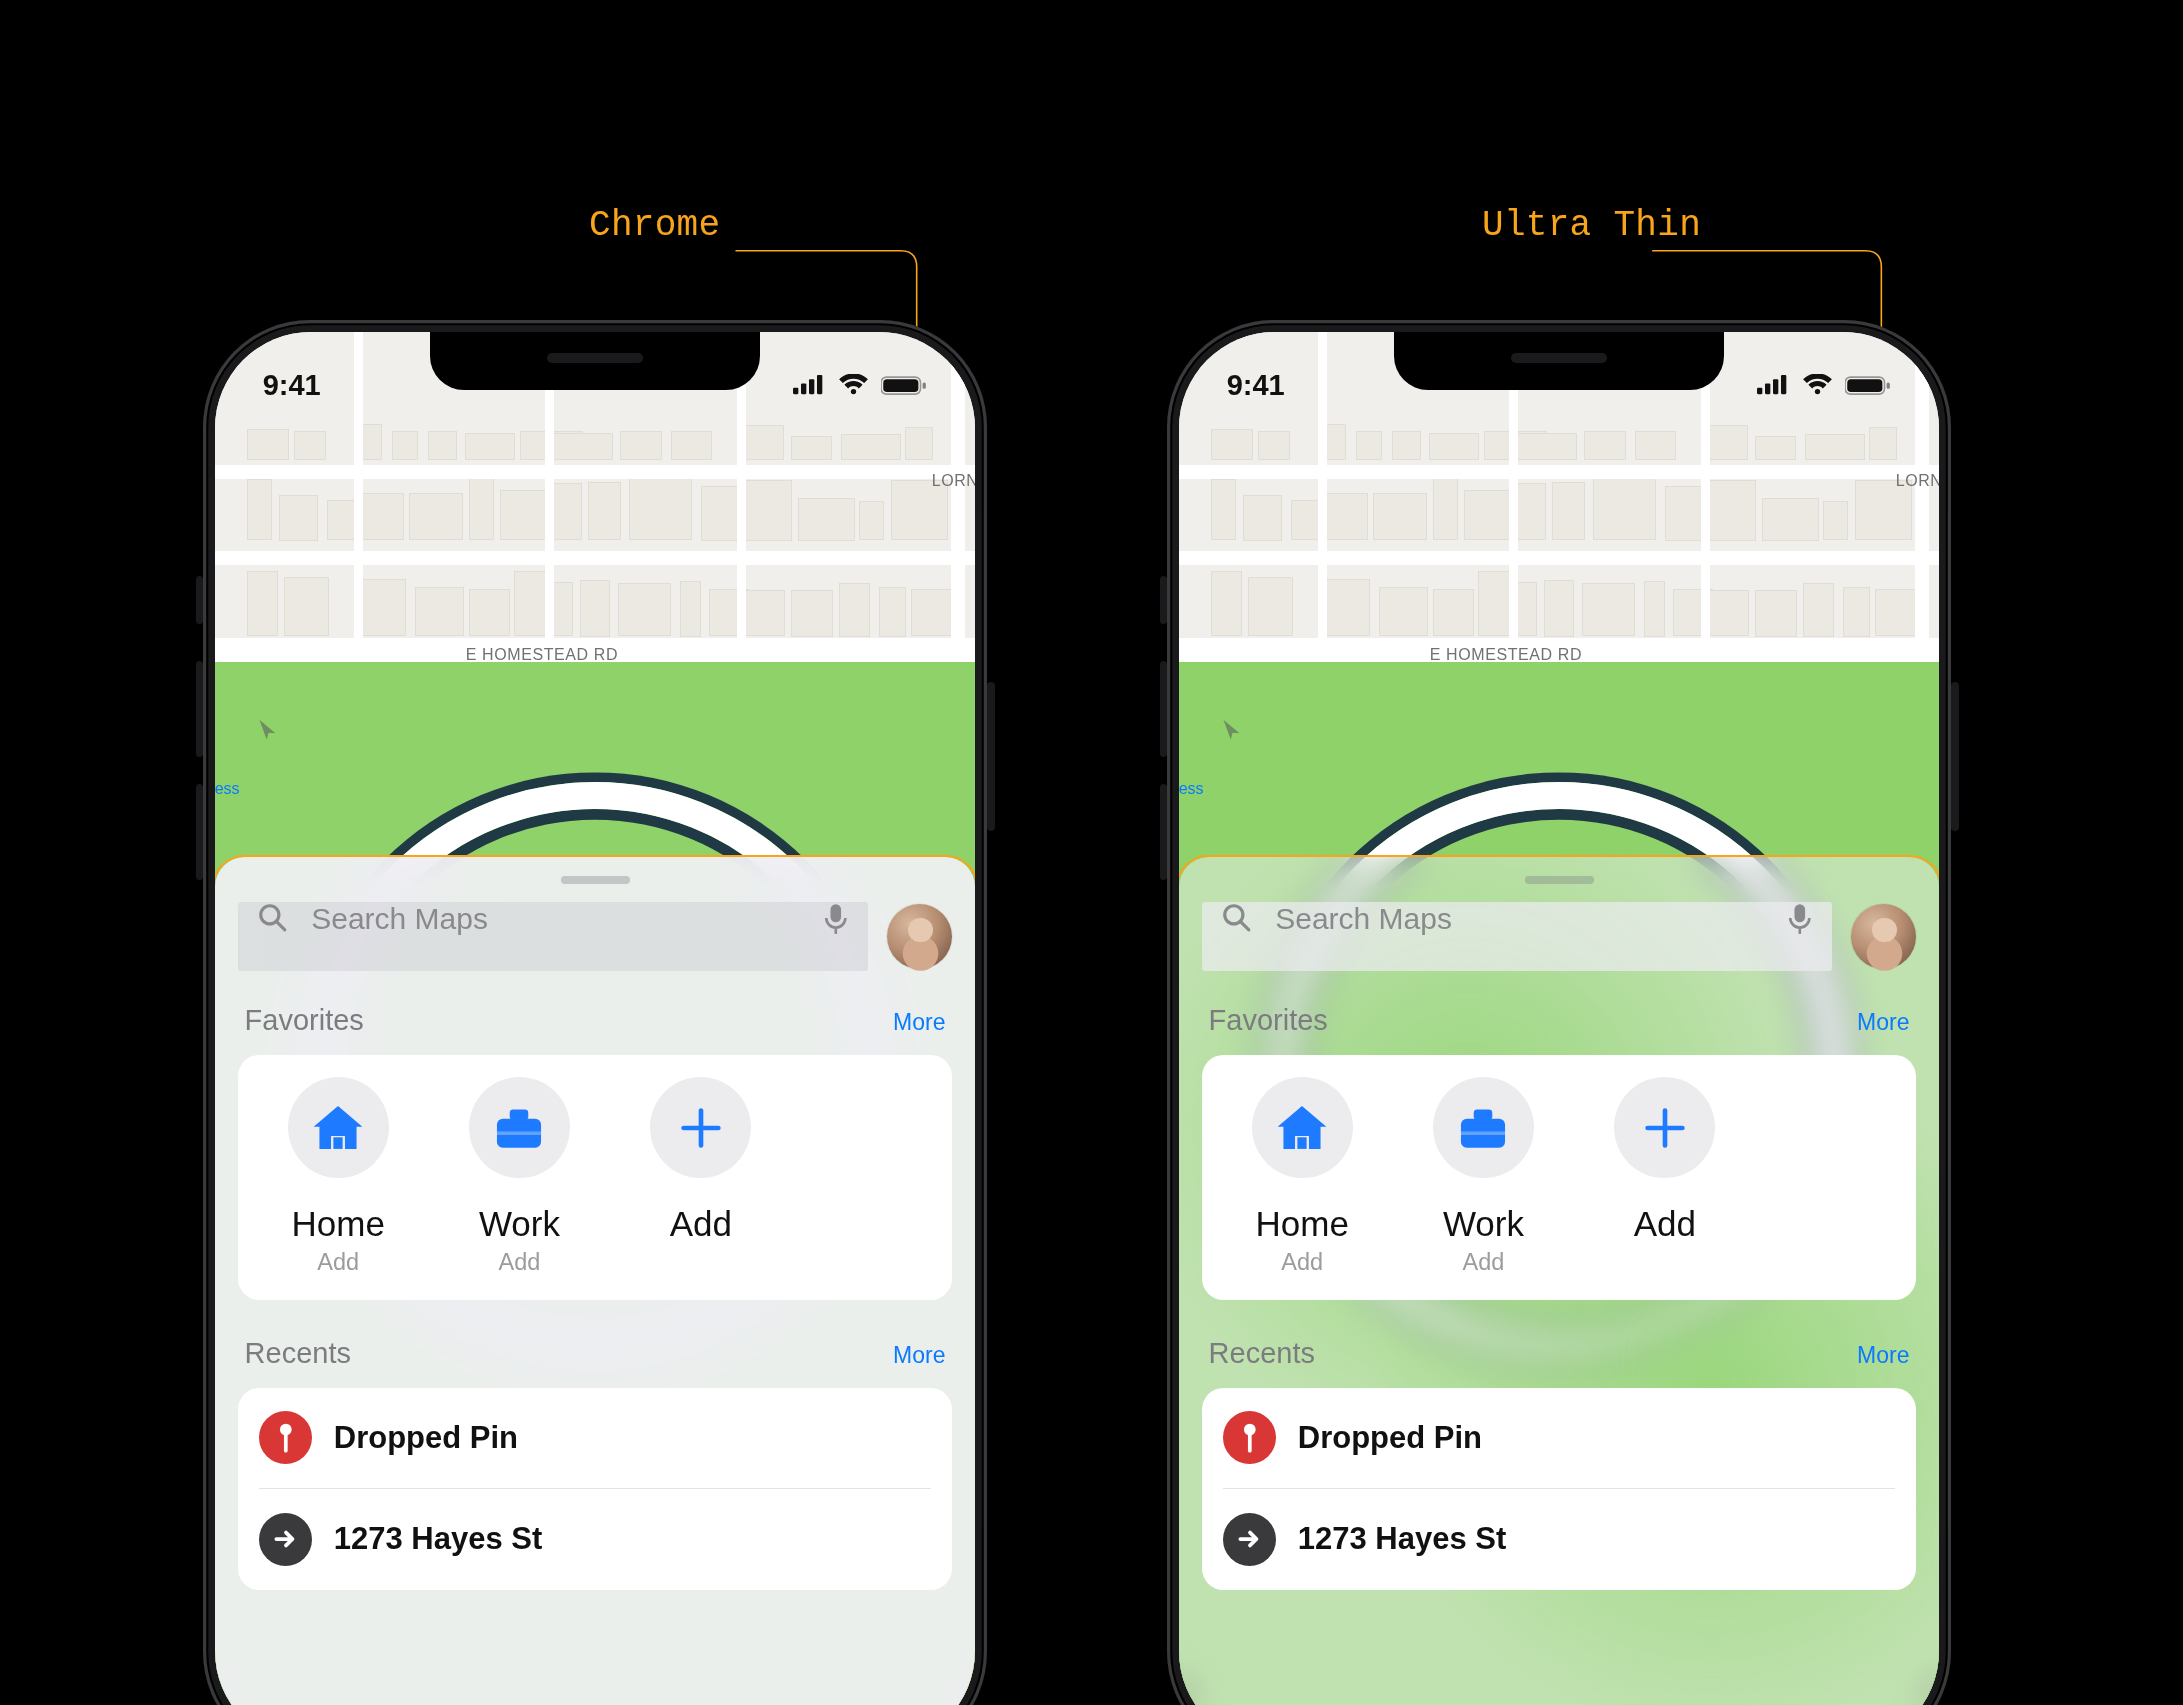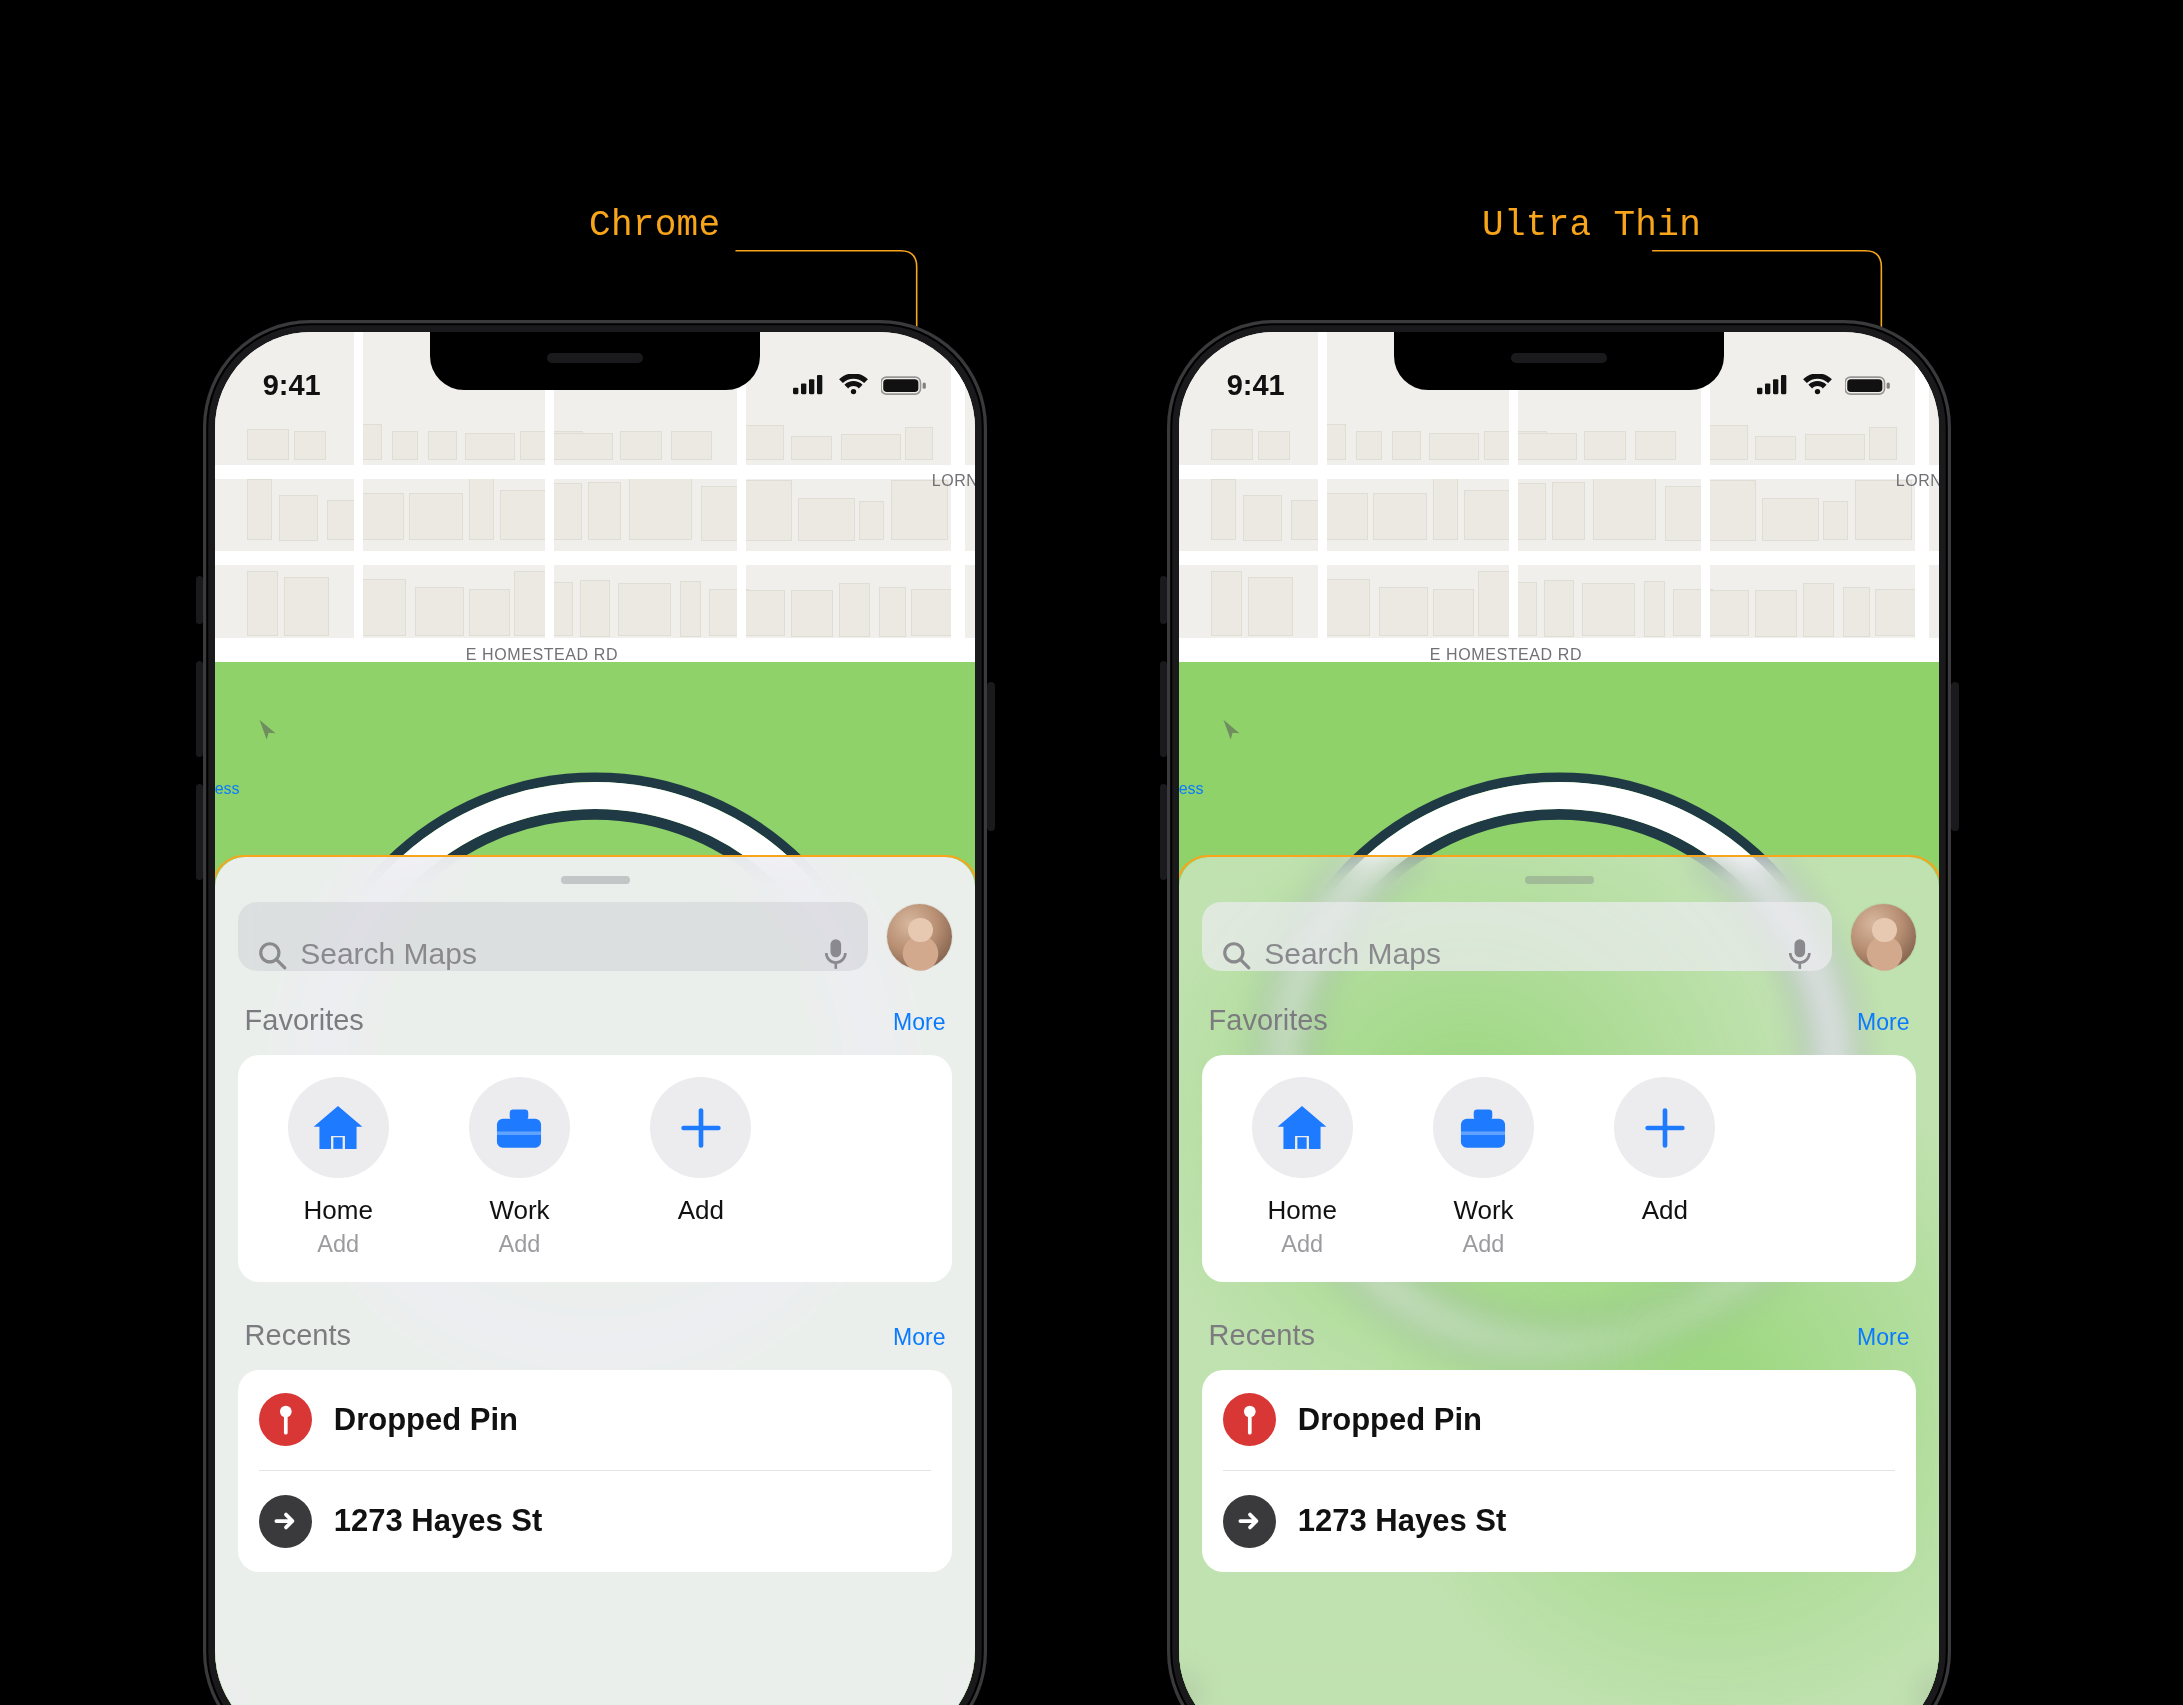--- a/index.html
+++ b/index.html
@@ -215,24 +215,24 @@
     border-top-right-radius: 32px;
     border-bottom: none;
     pointer-events: none;
     z-index: 80;
   }
 
   .search-row { display: flex; align-items: center; gap: 19px; margin-bottom: 33px; }
   .search-field {
     flex: 1 1 auto;
     height: 69px;
-    border-radius: 19px;
-    display: flex; align-items: flex-end;
+    border-radius: 3px;
+    display: flex; align-items: flex-start;
     padding: 0 19px;
-    gap: 12px;
+    gap: 23px;
     color: #8a8a8e;
   }
   .sheet.chrome .search-field { background: rgba(118,118,128,0.12); }
   .sheet.ultrathin .search-field { background: rgba(235,235,240,0.72); }
   .search-field .ph { font-size: 30px; flex: 1; }
   .avatar {
     width: 65px; height: 65px;
     border-radius: 50%;
     background: radial-gradient(circle at 35% 30%, #d7b79e 0%, #b78e72 45%, #6a4c3c 100%);
     position: relative;
@@ -270,21 +270,21 @@
     display: flex; flex-direction: column; align-items: center;
     gap: 8.5px;
   }
   .fav .pill {
     width: 101px; height: 101px;
     border-radius: 50%;
     background: #ececee;
     display: flex; align-items: center; justify-content: center;
   }
   .fav .pill svg { width: 58px; height: 58px; }
-  .fav .lbl { font-size: 26px; color: #111; margin-top: 8px; }
+  .fav .lbl { font-size: 35px; color: #111; margin-top: 17px; }
   .fav .sub { font-size: 23.5px; color: #9c9ca0; margin-top: -3.2px; }
 
   .rec-card {
     background: #fff;
     border-radius: 21.3px;
     padding: 0 21.3px;
   }
   .rec-row {
     display: flex; align-items: center; gap: 21.3px;
     height: 101px;

